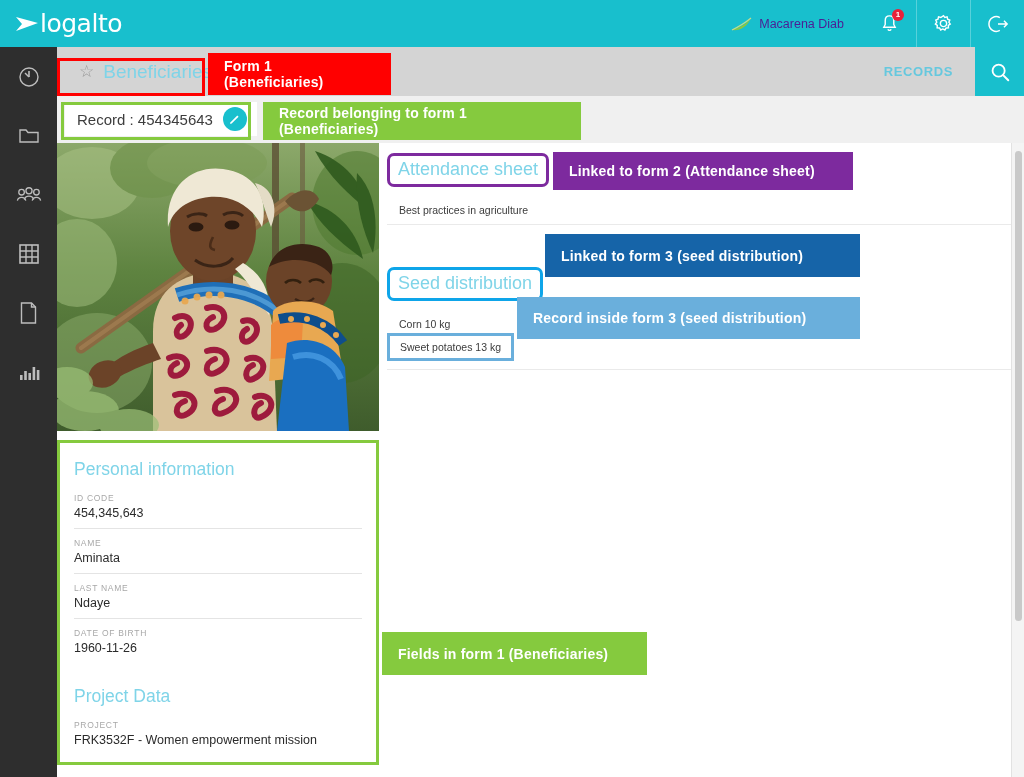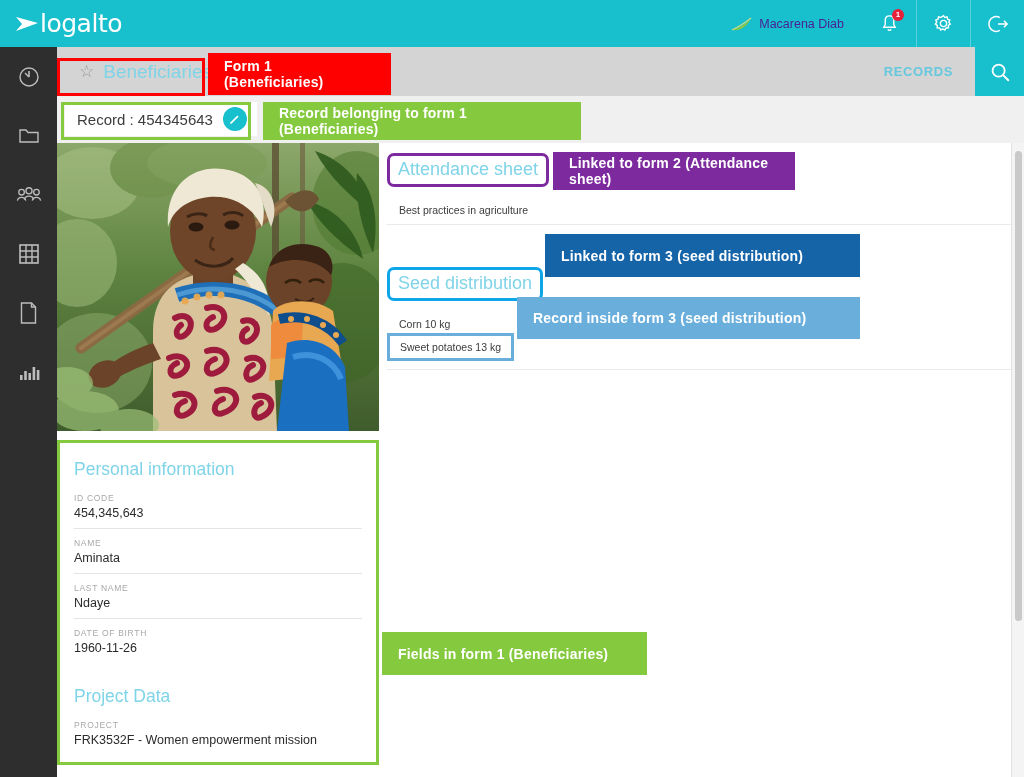--- a/index.html
+++ b/index.html
@@ -447,21 +447,21 @@
   <div class="hl green" style="left:61px; top:102px; width:190px; height:38px;"></div>
 
   <div class="anno red" style="left:208px; top:53px; width:183px; height:42px;">
     <span>Form 1 (Beneficiaries)</span>
   </div>
 
   <div class="anno green" style="left:263px; top:102px; width:318px; height:38px;">
     <span>Record belonging to form 1 (Beneficiaries)</span>
   </div>
 
-  <div class="anno purple" style="left:553px; top:152px; width:242px; height:38px;">
+  <div class="anno purple" style="left:553px; top:152px; width:300px; height:38px;">
     <span>Linked to form 2 (Attendance sheet)</span>
   </div>
 
   <div class="anno blue" style="left:545px; top:234px; width:315px; height:43px;">
     <span>Linked  to form 3 (seed distribution)</span>
   </div>
 
   <div class="anno lblue" style="left:517px; top:297px; width:343px; height:42px;">
     <span>Record inside form 3 (seed distribution)</span>
   </div>

